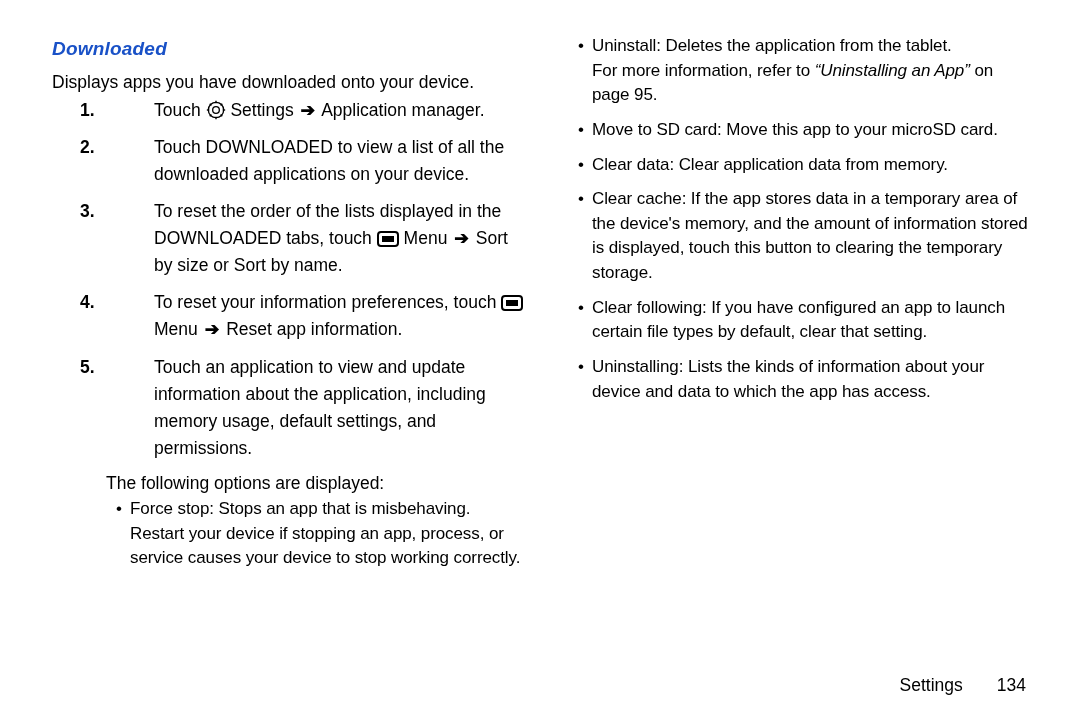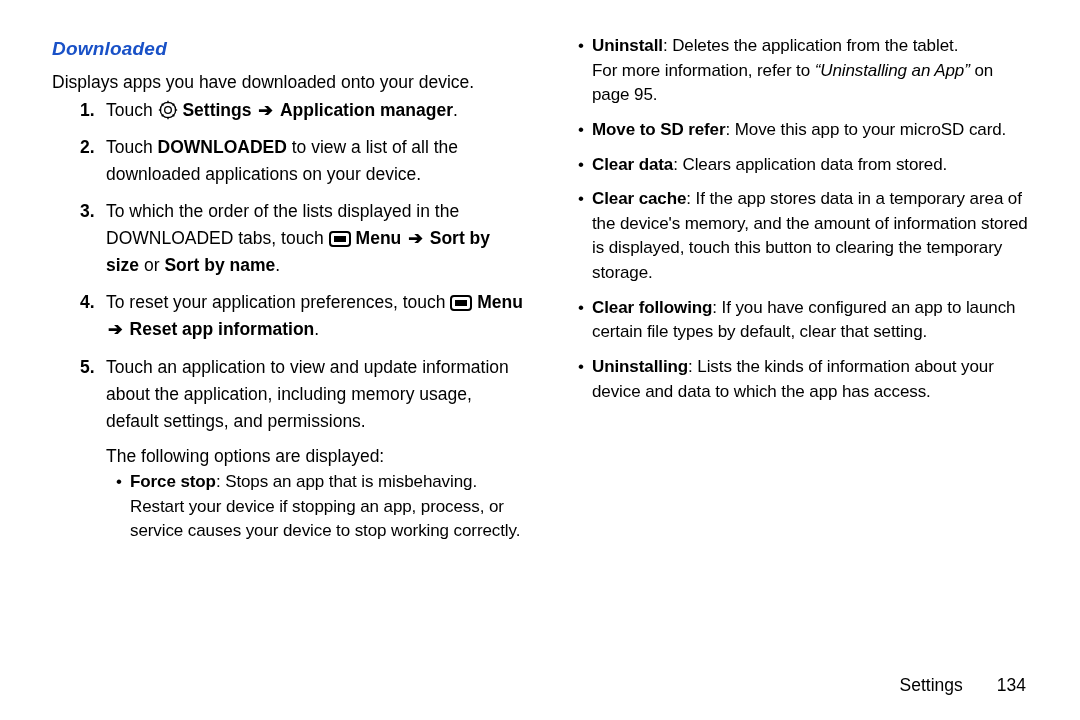--- a/index.html
+++ b/index.html
@@ -50,20 +50,21 @@
     display: flex;
     margin-bottom: 10px;
   }
   .numitem .num {
     width: 26px;
     flex: 0 0 26px;
     font-weight: 700;
   }
   .numitem .body {
     flex: 1 1 auto;
+    margin-left: 48px;
   }
   .following {
     padding-left: 54px;
     margin-top: -2px;
   }
   .bulleted {
     padding-left: 0;
   }
   .bulleted.inner {
     padding-left: 64px;
@@ -80,21 +81,21 @@
     line-height: 1.45;
     letter-spacing: -0.1px;
   }
   .bitem .dot {
     width: 14px;
     flex: 0 0 14px;
   }
   .bitem .bbody {
     flex: 1 1 auto;
   }
-  .b { font-weight: 700; }
+  .b { font-weight: 400; }
   .i { font-style: italic; text-align: right; }
   .arrow { font-weight: 700; padding: 0 2px; }
 
   
   .icon-settings {
     display: inline-block;
     vertical-align: -4px;
     width: 20px; height: 20px;
   }
   .icon-settings svg { display: block; }
@@ -180,33 +181,33 @@
         <div class="numitem">
           <div class="num">2.</div>
           <div class="body">
             <span>Touch </span><span class="b">DOWNLOADED</span><span> to view a list of all the downloaded applications on your device.</span>
           </div>
         </div>
 
         <div class="numitem">
           <div class="num">3.</div>
           <div class="body">
-            <span>To which the order of the lists displayed in the DOWNLOADED tabs, touch </span>
+            <span>To reset the order of the lists displayed in the DOWNLOADED tabs, touch </span>
             <span class="icon-menu"><span class="mid"></span></span>
             <span> </span>
             <span class="b">Menu</span>
             <span class="arrow">➔</span>
             <span class="b">Sort by size</span><span> or </span><span class="b">Sort by name</span><span>.</span>
           </div>
         </div>
 
         <div class="numitem">
           <div class="num">4.</div>
           <div class="body">
-            <span>To reset your application preferences, touch </span>
+            <span>To reset your information preferences, touch </span>
             <span class="icon-menu"><span class="mid"></span></span>
             <span> </span>
             <span class="b">Menu</span>
             <span class="arrow">➔</span>
             <span class="b">Reset app information</span><span>.</span>
           </div>
         </div>
 
         <div class="numitem">
           <div class="num">5.</div>
@@ -234,28 +235,28 @@
           <div class="dot">•</div>
           <div class="bbody">
             <span class="b">Uninstall</span><span>: Deletes the application from the tablet.</span><br>
             <span>For more information, refer to </span><span class="i">“Uninstalling an App”</span><span> on page&nbsp;95.</span>
           </div>
         </div>
 
         <div class="bitem">
           <div class="dot">•</div>
           <div class="bbody">
-            <span class="b">Move to SD refer</span><span>: Move this app to your microSD card.</span>
-          </div>
-        </div>
-
-        <div class="bitem">
-          <div class="dot">•</div>
-          <div class="bbody">
-            <span class="b">Clear data</span><span>: Clears application data from stored.</span>
+            <span class="b">Move to SD card</span><span>: Move this app to your microSD card.</span>
+          </div>
+        </div>
+
+        <div class="bitem">
+          <div class="dot">•</div>
+          <div class="bbody">
+            <span class="b">Clear data</span><span>: Clear application data from memory.</span>
           </div>
         </div>
 
         <div class="bitem">
           <div class="dot">•</div>
           <div class="bbody">
             <span class="b">Clear cache</span><span>: If the app stores data in a temporary area of the device's memory, and the amount of information stored is displayed, touch this button to clearing the temporary storage.</span>
           </div>
         </div>
 

